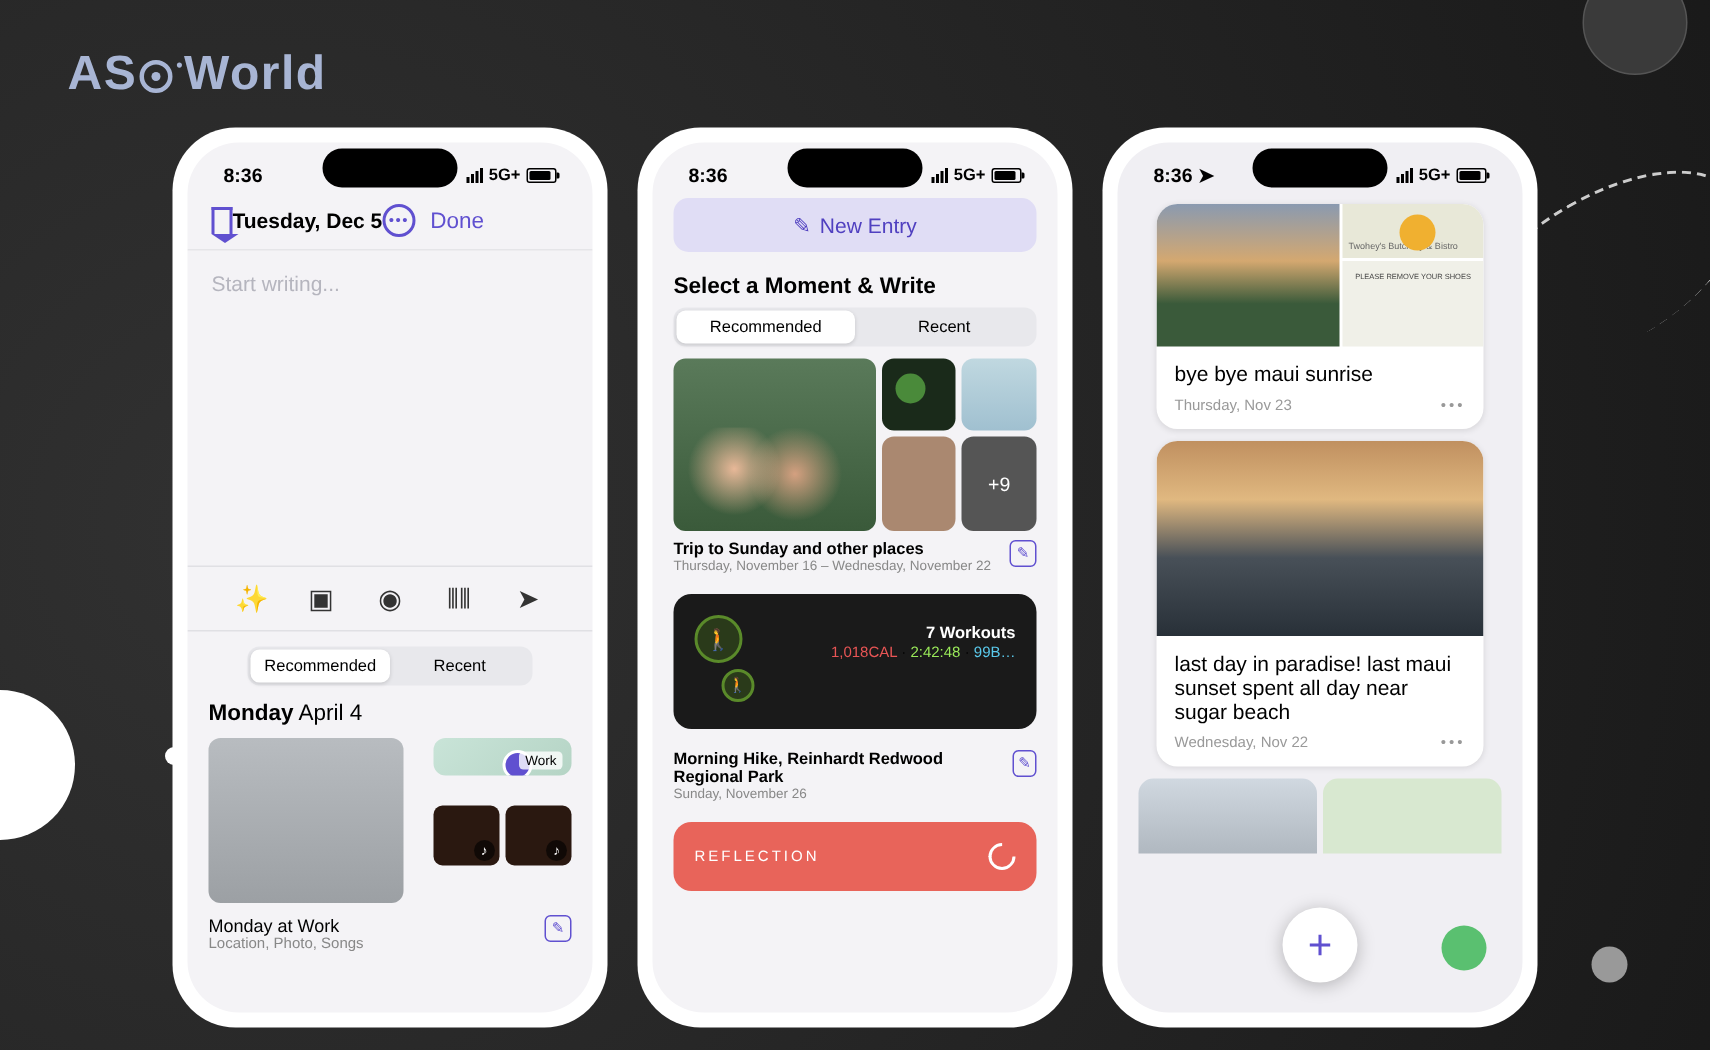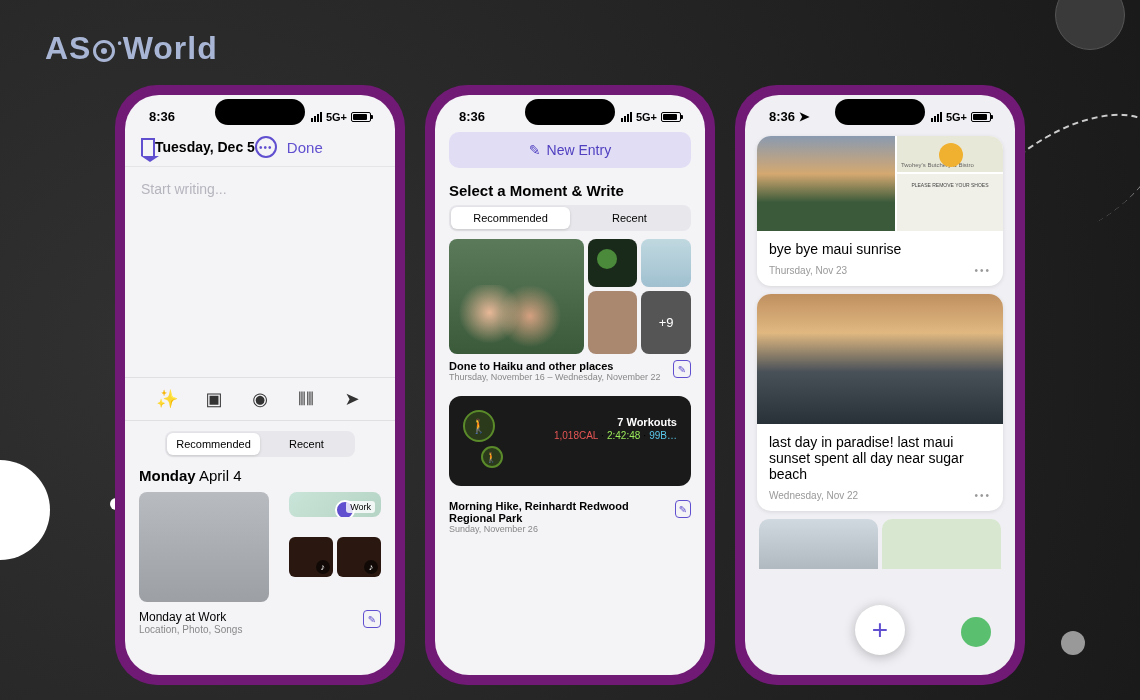--- a/index.html
+++ b/index.html
@@ -9,21 +9,21 @@
 .logo-o{display:inline-block;width:22px;height:22px;border:3px solid #a8b5d4;border-radius:50%;position:relative;vertical-align:middle;margin:0 2px}
 .logo-o::after{content:'';position:absolute;top:50%;left:50%;transform:translate(-50%,-50%);width:6px;height:6px;background:#a8b5d4;border-radius:50%}
 .deco-circle{position:absolute;border-radius:50%;z-index:1}
 .dc1{width:70px;height:70px;background:#3a3a3a;top:-20px;right:15px;border:1px solid #555}
 .dc2{width:100px;height:100px;background:#fff;bottom:140px;left:-50px}
 .dc3{width:40px;height:40px;background:#444;bottom:30px;left:130px}
 .dc4{width:12px;height:12px;background:#fff;bottom:190px;left:110px}
 .dc5{width:24px;height:24px;background:#999;bottom:45px;right:55px}
 .dotted-line{position:absolute;top:130px;right:-30px;width:200px;height:100px;border:2px dashed #ccc;border-radius:50%;border-left:none;border-bottom:none;z-index:1;transform:rotate(-30deg)}
 .phones{position:absolute;top:85px;left:50%;transform:translateX(-50%);display:flex;gap:20px;z-index:5}
-.phone{width:290px;height:600px;background:#701a75;border-radius:42px;padding:10px;position:relative}
+.phone{width:290px;height:600px;background:#ffffff;border-radius:42px;padding:10px;position:relative}
 .screen{width:100%;height:100%;background:#f4f3f6;border-radius:34px;overflow:hidden;position:relative}
 .notch{position:absolute;top:14px;left:50%;transform:translateX(-50%);width:90px;height:26px;background:#000;border-radius:18px;z-index:20}
 .status-bar{display:flex;justify-content:space-between;align-items:center;padding:14px 24px 4px;font-size:13px;font-weight:600;color:#000}
 .status-right{display:flex;align-items:center;gap:4px;font-size:11px}
 .signal{display:inline-flex;align-items:flex-end;gap:1px}
 .signal span{width:2px;background:#000;display:inline-block}
 .signal span:nth-child(1){height:4px}.signal span:nth-child(2){height:6px}.signal span:nth-child(3){height:8px}.signal span:nth-child(4){height:10px}
 .battery{width:20px;height:10px;border:1px solid #000;border-radius:2px;position:relative}
 .battery::after{content:'';position:absolute;right:-3px;top:2px;width:2px;height:4px;background:#000;border-radius:0 1px 1px 0}
 .battery::before{content:'';position:absolute;left:1px;top:1px;width:14px;height:6px;background:#000;border-radius:1px}
@@ -83,21 +83,21 @@
 .wk-cal{color:#e85555}.wk-time{color:#9aea5a}.wk-dist{color:#5ac8ea}
 .reflection{margin:8px 14px;background:#e8645a;border-radius:12px;padding:14px;color:#fff;font-size:10px;letter-spacing:2px;display:flex;justify-content:space-between;align-items:center}
 .refresh-icon{width:18px;height:18px;border:2px solid #fff;border-radius:50%;border-top-color:transparent;transform:rotate(45deg)}
 
 
 .p3-header{display:flex;justify-content:space-between;align-items:center;padding:8px 18px}
 .journal-title{font-size:26px;font-weight:800}
 .filter-icon{width:22px;height:22px;display:flex;flex-direction:column;justify-content:center;gap:3px}
 .filter-icon span{height:2px;background:#333;border-radius:1px}
 .filter-icon span:nth-child(1){width:18px}.filter-icon span:nth-child(2){width:12px}.filter-icon span:nth-child(3){width:6px}
-.entry-card{margin:8px 12px;background:#fff;border-radius:14px;overflow:hidden;box-shadow:0 1px 4px rgba(0,0,0,.1)}
+.entry-card{margin:8px 26px;background:#fff;border-radius:14px;overflow:hidden;box-shadow:0 1px 4px rgba(0,0,0,.1)}
 .entry-photos{display:grid;grid-template-columns:1.3fr 1fr;gap:2px;height:95px}
 .e-sunrise{background:linear-gradient(#8a9ab0 0%,#d4a870 40%,#3a5a3a 70%)}
 .e-map3{background:#e8e8d8;position:relative}
 .e-map3::after{content:'';position:absolute;top:20%;left:40%;width:24px;height:24px;background:#f0b030;border-radius:50%}
 .e-sign{background:#f0f0e8;grid-column:2}
 .entry-title{padding:10px 12px 4px;font-size:14px;font-weight:500}
 .entry-footer{display:flex;justify-content:space-between;padding:4px 12px 10px;font-size:10px;color:#999}
 .entry-more{letter-spacing:2px}
 .e-sunset{height:130px;background:linear-gradient(#c09060 0%,#e0b880 30%,#485058 60%,#283038 100%)}
 .fab{position:absolute;bottom:20px;left:50%;transform:translateX(-50%);width:50px;height:50px;background:#fff;border-radius:50%;display:flex;align-items:center;justify-content:center;font-size:28px;color:#6050d0;box-shadow:0 2px 12px rgba(0,0,0,.25);z-index:10}
@@ -218,21 +218,21 @@
         <div class="p2-activity"></div>
         <div class="p2-map2"></div>
       </div>
       <div class="p2-sub-row">
         <div class="photo" style="background:#aa8870;border-radius:8px"></div>
         <div class="p2-more">+9</div>
       </div>
     </div>
     <div class="trip-row">
       <div>
-        <div class="trip-title">Done to Haiku and other places</div>
+        <div class="trip-title">Trip to Sunday and other places</div>
         <div class="trip-date">Thursday, November 16 – Wednesday, November 22</div>
       </div>
       <div class="edit-icon">✎</div>
     </div>
     <div class="workout-card">
       <div class="workout-icons">
         <div class="wk-circle">🚶</div>
         <div class="wk-circle" style="width:22px;height:22px;font-size:10px;margin-left:18px">🚶</div>
       </div>
       <div class="workout-text">
@@ -241,20 +241,24 @@
           <span class="wk-cal">1,018CAL</span> · <span class="wk-time">2:42:48</span> · <span class="wk-dist">99B…</span>
         </div>
       </div>
     </div>
     <div class="trip-row">
       <div>
         <div class="trip-title">Morning Hike, Reinhardt Redwood Regional Park</div>
         <div class="trip-date">Sunday, November 26</div>
       </div>
       <div class="edit-icon">✎</div>
+    </div>
+    <div class="reflection">
+      <span>REFLECTION</span>
+      <div class="refresh-icon"></div>
     </div>
   </div>
 </div>
 
 <div class="phone">
   <div class="notch"></div>
   <div class="screen" style="background:#f0eff3">
     <div class="status-bar">
       <span><span>8:36</span> ➤</span>
       <div class="status-right">

